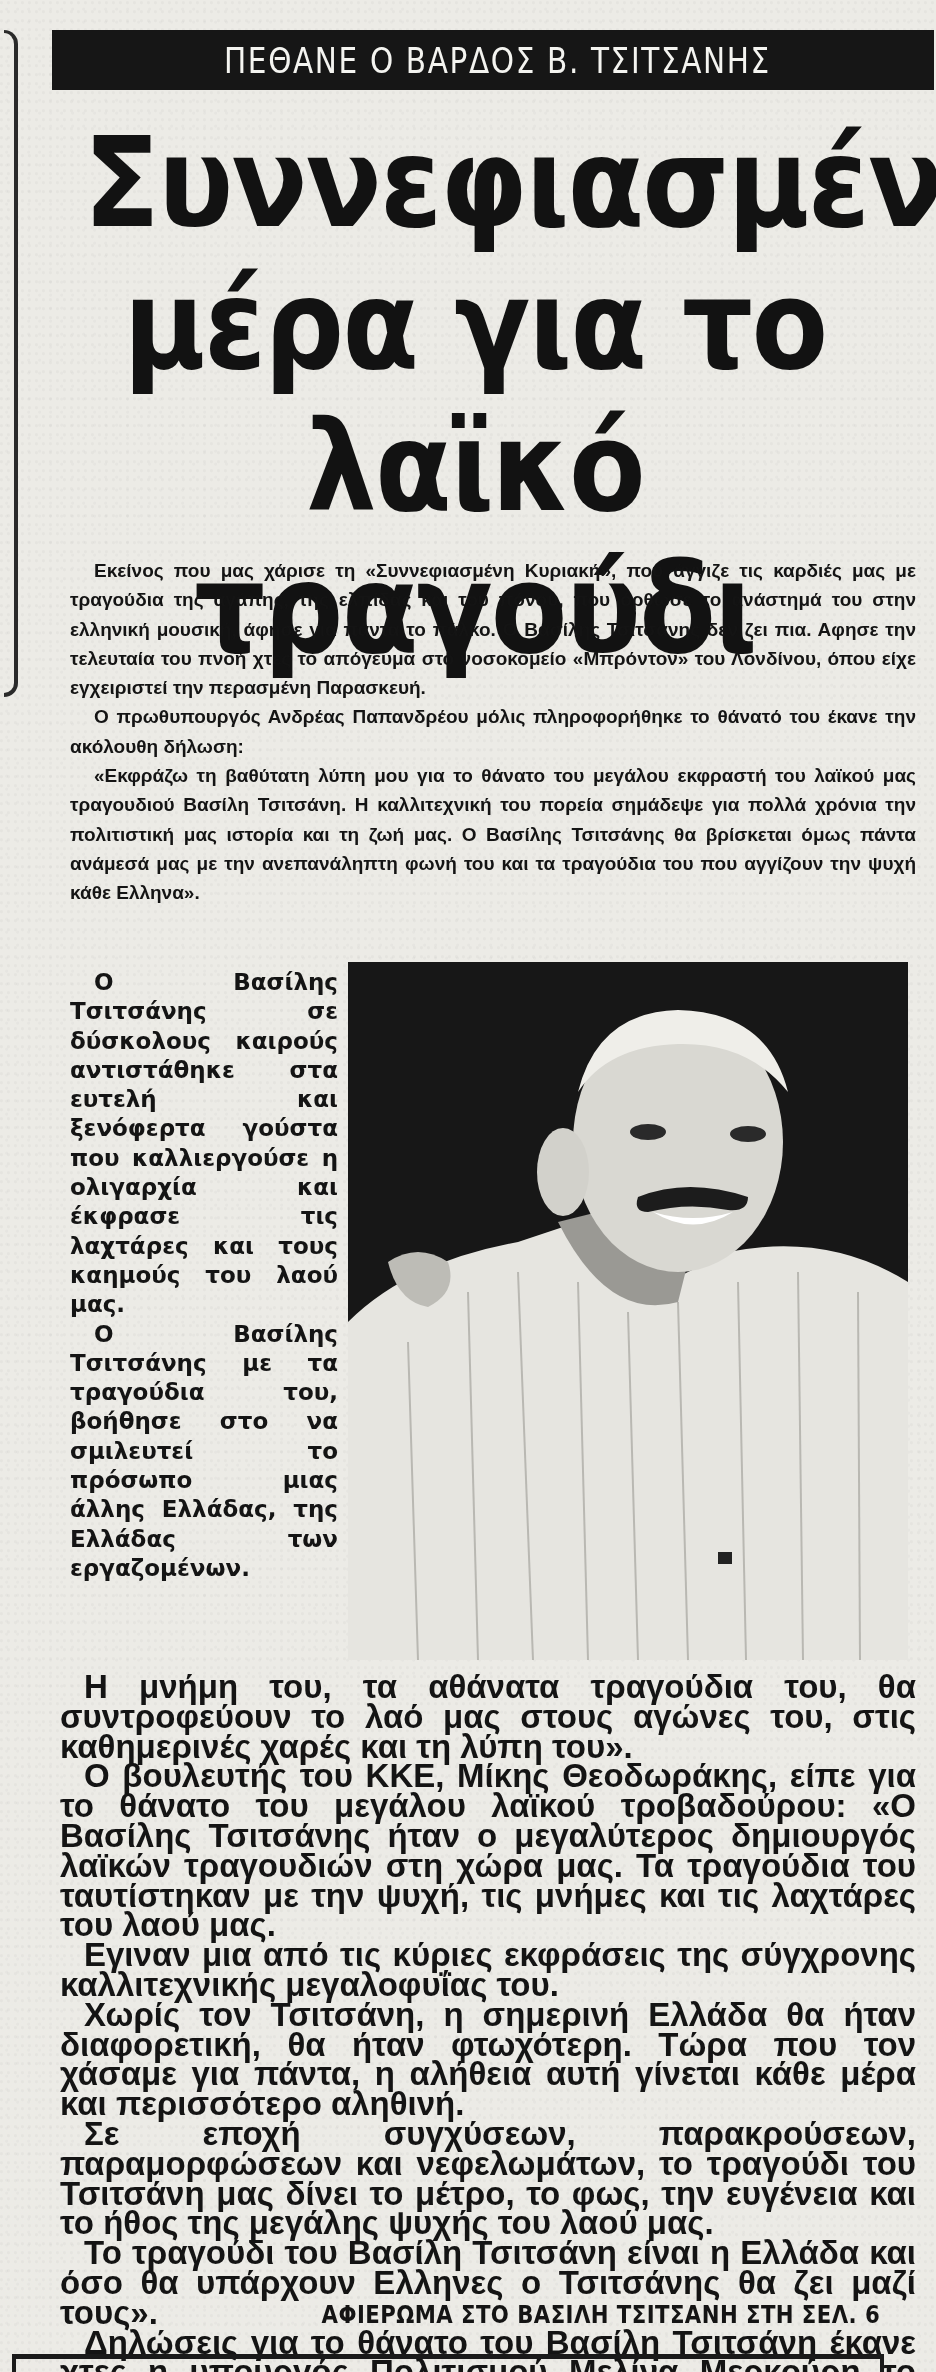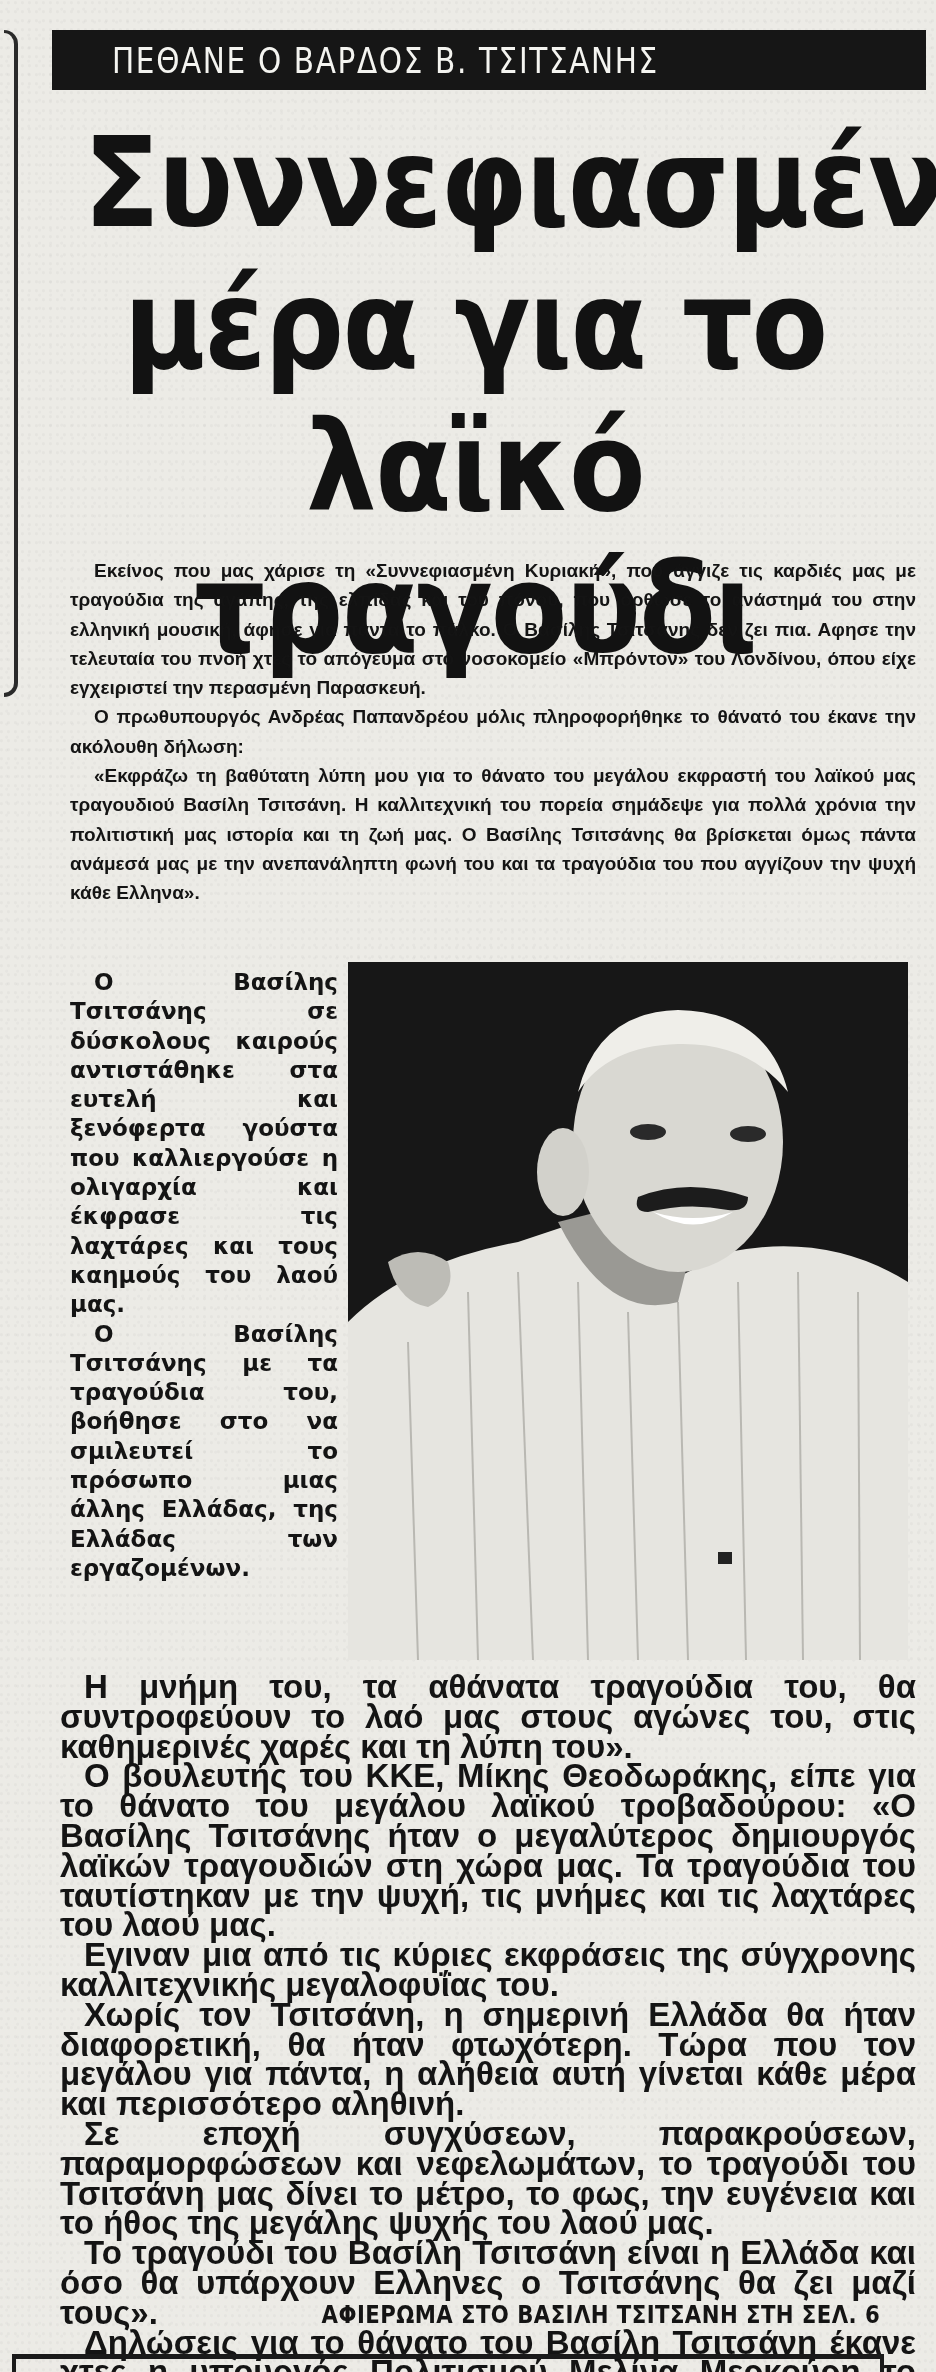--- a/index.html
+++ b/index.html
@@ -19,21 +19,21 @@
   }
   .left-rule {
     position: absolute; left: 4px; top: 30px; width: 10px; height: 660px;
     border: 4px solid #2a2a2a; border-left: none;
     border-radius: 0 14px 14px 0;
     border-top-width: 3px;
   }
   .kicker-bar {
     position: absolute; left: 52px; top: 30px; width: 874px; height: 60px;
     background: #161616;
-    display: flex; align-items: center; justify-content: flex-start;
+    display: flex; align-items: center; justify-content: center; padding-left: 8px;
   }
   .kicker-text {
     color: #f4f4f0; font-family: "DejaVu Sans", sans-serif;
     font-size: 36px; letter-spacing: 2px; font-weight: normal;
     transform: scaleX(0.82); white-space: nowrap;
   }
   .headline {
     position: absolute; left: 40px; width: 870px; top: 112px;
     text-align: center;
     font-family: "DejaVu Sans", sans-serif; font-weight: bold;
@@ -147,21 +147,21 @@
     <path d="M40 300 Q70 280 100 300 Q110 330 80 345 Q50 340 40 300 Z" fill="#bdbcb6"></path>
 
     <rect x="370" y="590" width="14" height="12" fill="#222"></rect>
   </svg>
 </div>
 
 <div class="article-lower">
   <p>Η μνήμη του, τα αθάνατα τραγούδια του, θα συντροφεύουν το λαό μας στους αγώνες του, στις καθημερινές χαρές και τη λύπη του».</p>
   <p>Ο βουλευτής του ΚΚΕ, Μίκης Θεοδωράκης, είπε για το θάνατο του μεγάλου λαϊκού τροβαδούρου: «Ο Βασίλης Τσιτσάνης ήταν ο μεγαλύτερος δημιουργός λαϊκών τραγουδιών στη χώρα μας. Τα τραγούδια του ταυτίστηκαν με την ψυχή, τις μνήμες και τις λαχτάρες του λαού μας.</p>
   <p>Εγιναν μια από τις κύριες εκφράσεις της σύγχρονης καλλιτεχνικής μεγαλοφυΐας του.</p>
-  <p>Χωρίς τον Τσιτσάνη, η σημερινή Ελλάδα θα ήταν διαφορετική, θα ήταν φτωχότερη. Τώρα που τον μεγάλου για πάντα, η αλήθεια αυτή γίνεται κάθε μέρα και περισσότερο αληθινή.</p>
+  <p>Χωρίς τον Τσιτσάνη, η σημερινή Ελλάδα θα ήταν διαφορετική, θα ήταν φτωχότερη. Τώρα που τον χάσαμε για πάντα, η αλήθεια αυτή γίνεται κάθε μέρα και περισσότερο αληθινή.</p>
   <p>Σε εποχή συγχύσεων, παρακρούσεων, παραμορφώσεων και νεφελωμάτων, το τραγούδι του Τσιτσάνη μας δίνει το μέτρο, το φως, την ευγένεια και το ήθος της μεγάλης ψυχής του λαού μας.</p>
   <p>Το τραγούδι του Βασίλη Τσιτσάνη είναι η Ελλάδα και όσο θα υπάρχουν Ελληνες ο Τσιτσάνης θα ζει μαζί τους».</p>
   <p>Δηλώσεις για το θάνατο του Βασίλη Τσιτσάνη έκανε χτες η υπουργός Πολιτισμού Μελίνα Μερκούρη το Κεντρικό Συμβούλιο της ΚΝΕ και ο κ. Αβέρωφ.</p>
   <p>Η σορός του Βασίλη Τσιτσάνη θα μεταφερθεί στην Αθήνα την Παρασκευή. Η κηδεία του θα ψυχής κατά πληροφορίες μας την Κυριακή.</p>
 </div>
 
 <div class="see-also">ΑΦΙΕΡΩΜΑ ΣΤΟ ΒΑΣΙΛΗ ΤΣΙΤΣΑΝΗ ΣΤΗ ΣΕΛ. 6</div>
 
 <div class="bottom-rule"></div>
 

